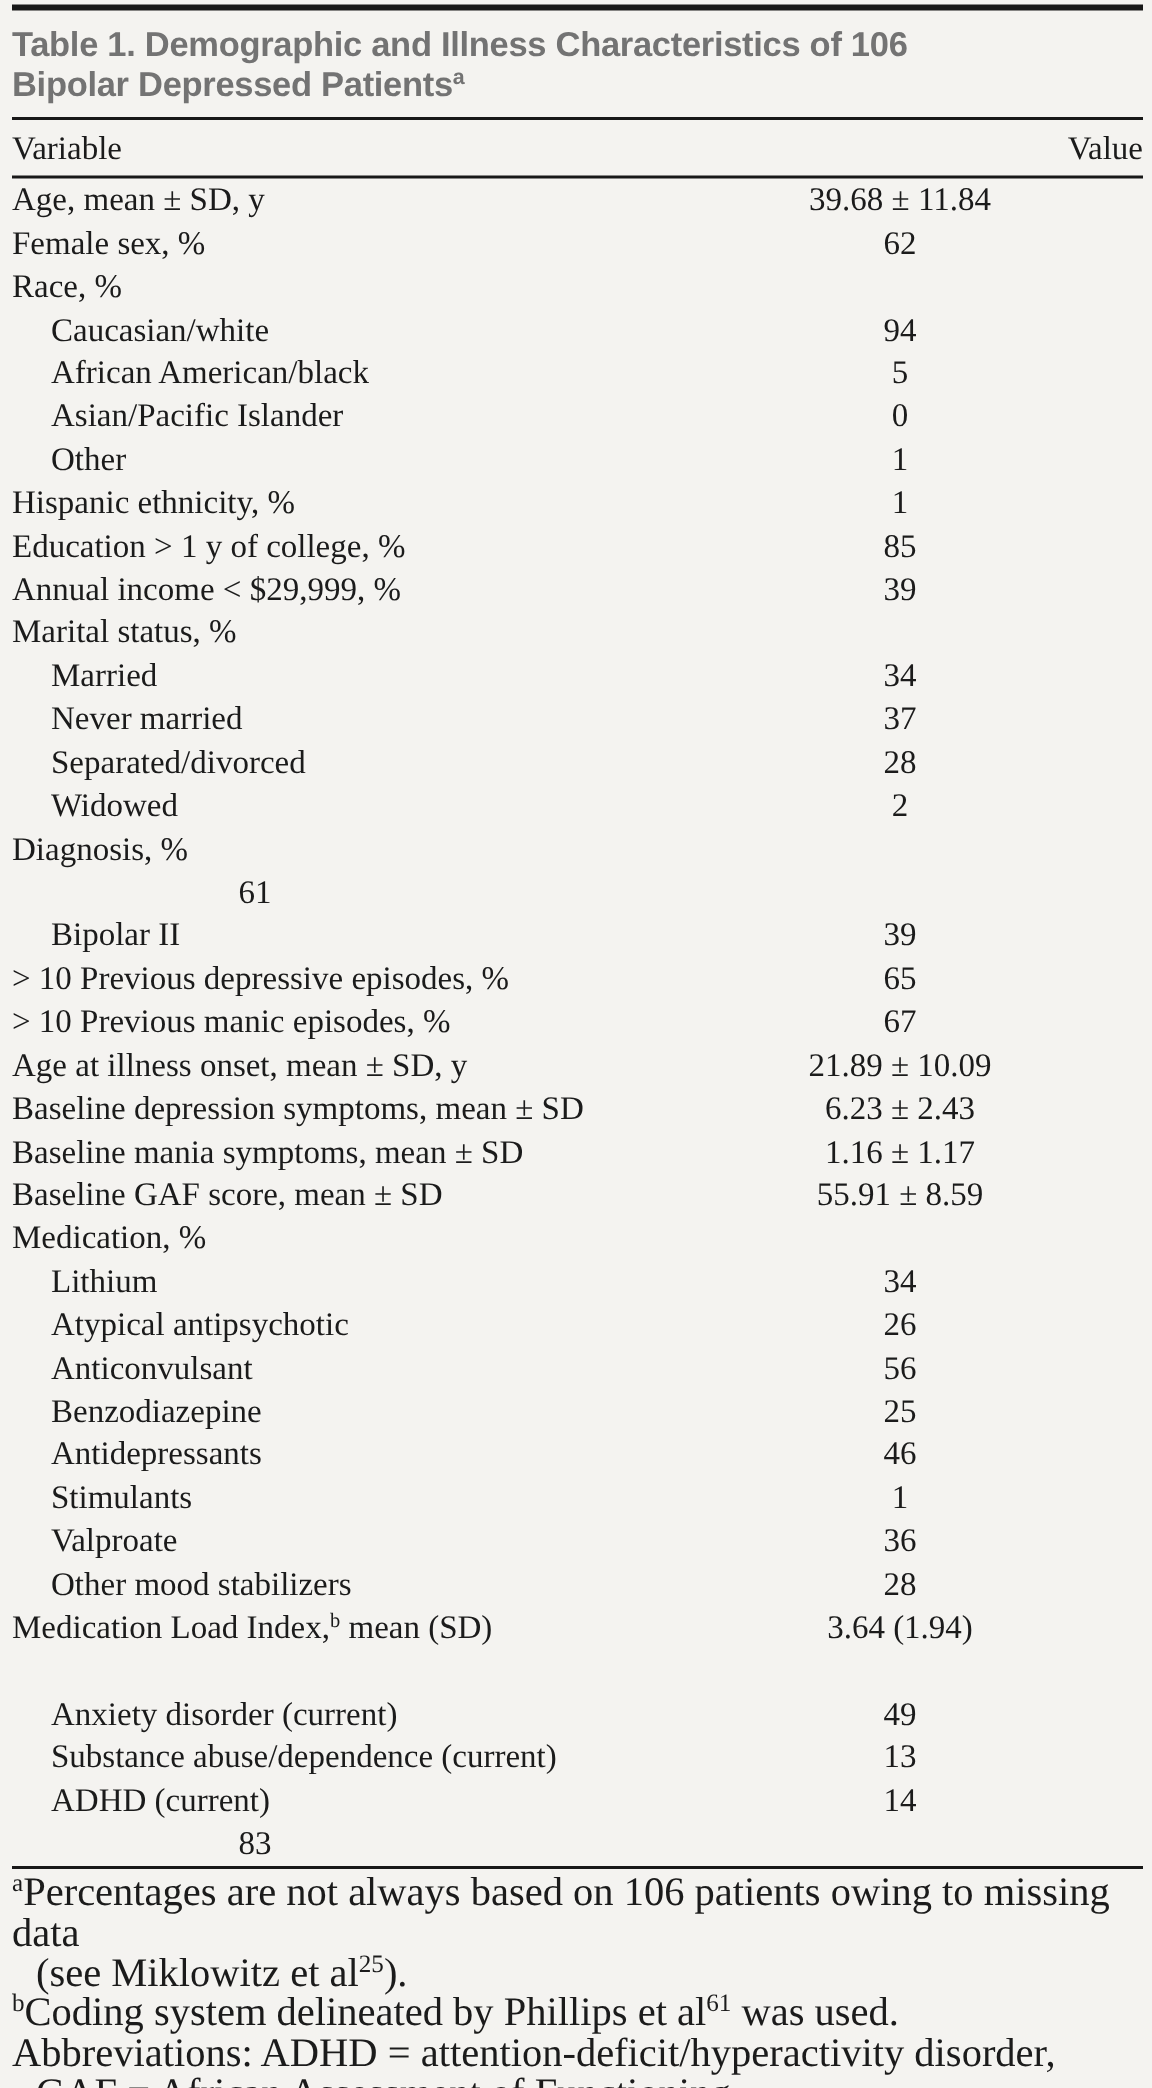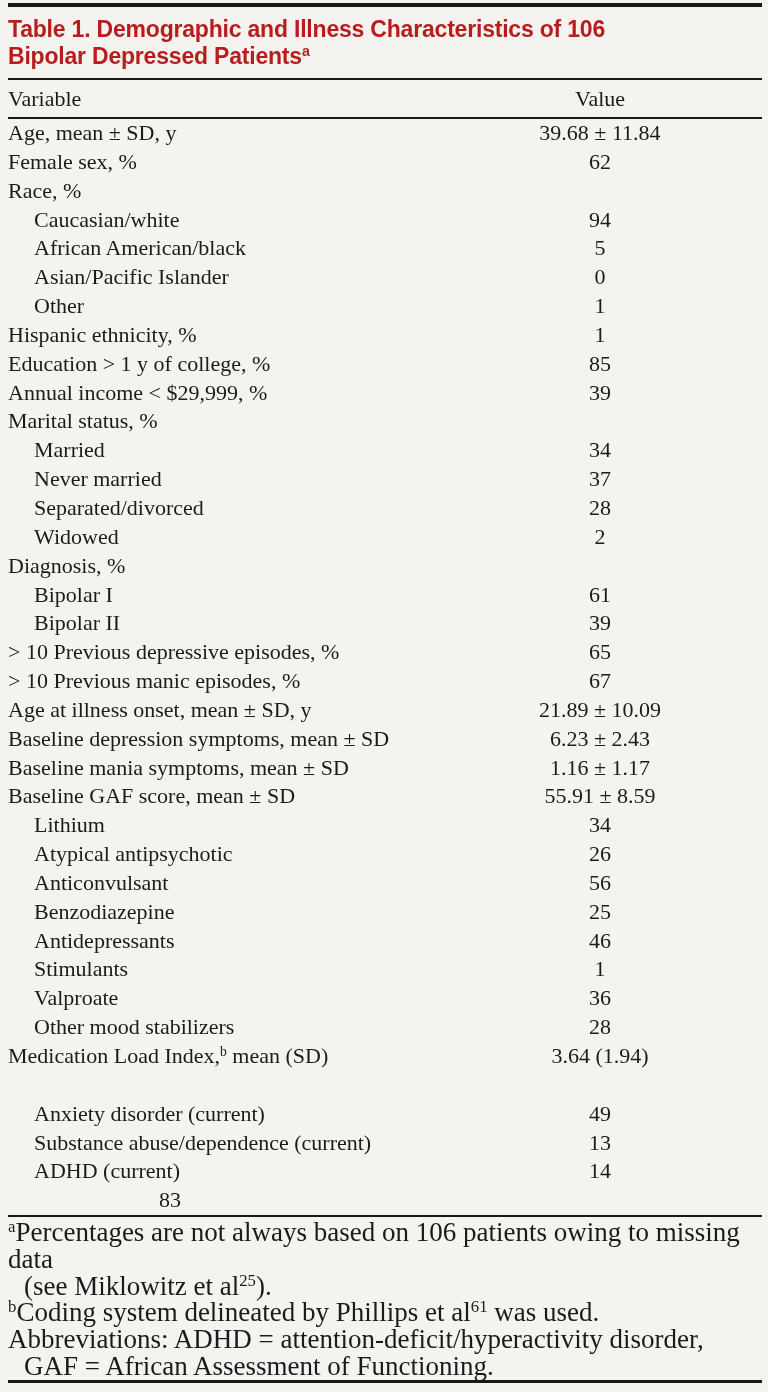--- a/index.html
+++ b/index.html
@@ -14,26 +14,26 @@
   .rule { background:#181818; }
   .rule-top { height:4px; margin-top:3px; }
   .rule-mid { height:2px; margin-top:8px; }
   .rule-thin { height:2px; }
   .rule-bottom { height:3px; }
   .title {
     margin-top:9px;
     font-family:"Liberation Sans","DejaVu Sans",sans-serif;
     font-weight:bold;
     font-size:23px; line-height:27px;
-    color:#b91c1c;
+    color:#737373;
     letter-spacing:-0.2px;
   }
   .hdr-row { height:37px; display:flex; align-items:center; font-size:22px; }
   .hdr-row .label { flex:1 1 auto; }
-  .hdr-row .value { flex:0 0 324px; text-align:center; }
+  .hdr-row .value { flex:0 0 324px; text-align:right; }
   .tbody { font-size:22px; }
   .row { display:flex; height:28.85px; line-height:28.85px;justify-content:space-between; }
   .row .label { flex:1 1 auto; white-space:nowrap; overflow:hidden; }
   .row .label.indent { padding-left:26px; }
   .row .value { flex:0 0 324px; text-align:center; white-space:nowrap; }
   .footnotes { padding-top:2px; font-size:27px; line-height:26.8px; }
   .fn { }
   .cont { padding-left:16px;font-family:Liberation Serif, serif; }
   sup, .sup { font-size:62%; vertical-align:0.55em; line-height:0; }
 </style>
@@ -117,21 +117,20 @@
     </div>
       <div class="row">
       <span class="label indent">Widowed</span>
       <span class="value">2</span>
     </div>
       <div class="row">
       <span class="label">Diagnosis, %</span>
       <span class="value"></span>
     </div>
       <div class="row">
-      <span class="label indent">Bipolar I</span>
       <span class="value">61</span>
     </div>
       <div class="row">
       <span class="label indent">Bipolar II</span>
       <span class="value">39</span>
     </div>
       <div class="row">
       <span class="label">&gt; 10 Previous depressive episodes, %</span>
       <span class="value">65</span>
     </div>
@@ -147,20 +146,24 @@
       <span class="label">Baseline depression symptoms, mean ± SD</span>
       <span class="value">6.23 ± 2.43</span>
     </div>
       <div class="row">
       <span class="label">Baseline mania symptoms, mean ± SD</span>
       <span class="value">1.16 ± 1.17</span>
     </div>
       <div class="row">
       <span class="label">Baseline GAF score, mean ± SD</span>
       <span class="value">55.91 ± 8.59</span>
+    </div>
+      <div class="row">
+      <span class="label">Medication, %</span>
+      <span class="value"></span>
     </div>
       <div class="row">
       <span class="label indent">Lithium</span>
       <span class="value">34</span>
     </div>
       <div class="row">
       <span class="label indent">Atypical antipsychotic</span>
       <span class="value">26</span>
     </div>
       <div class="row">

